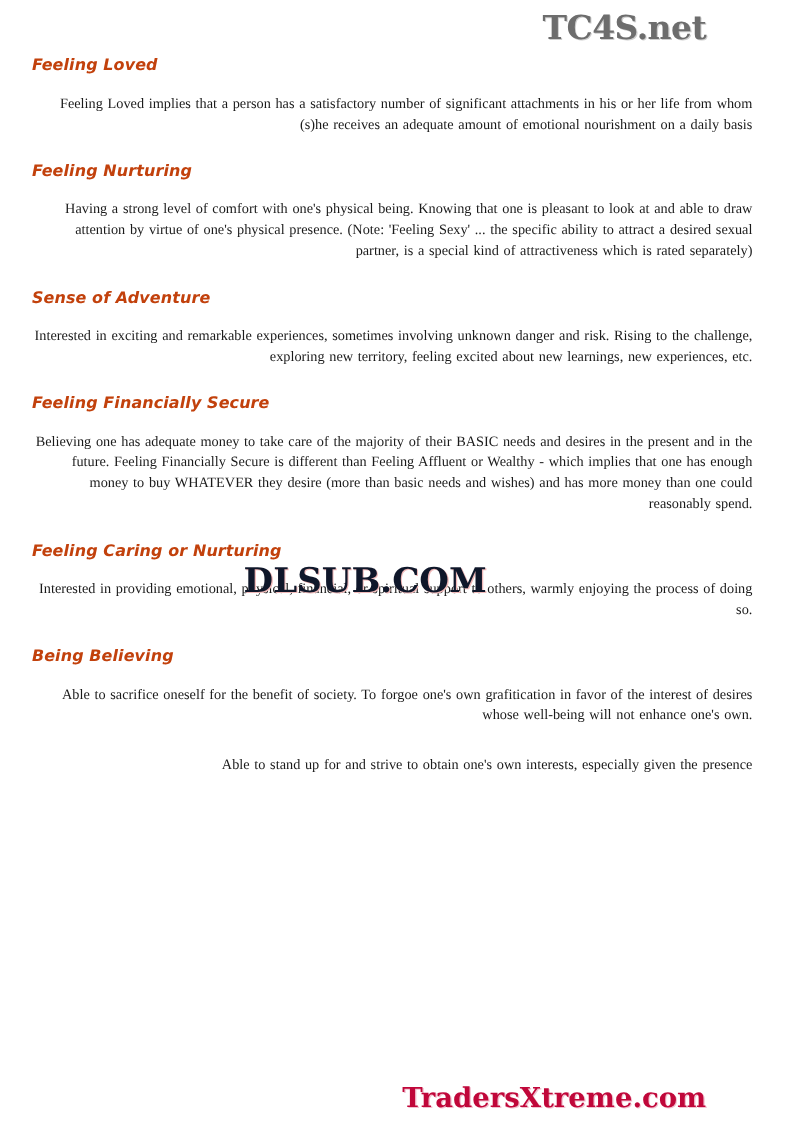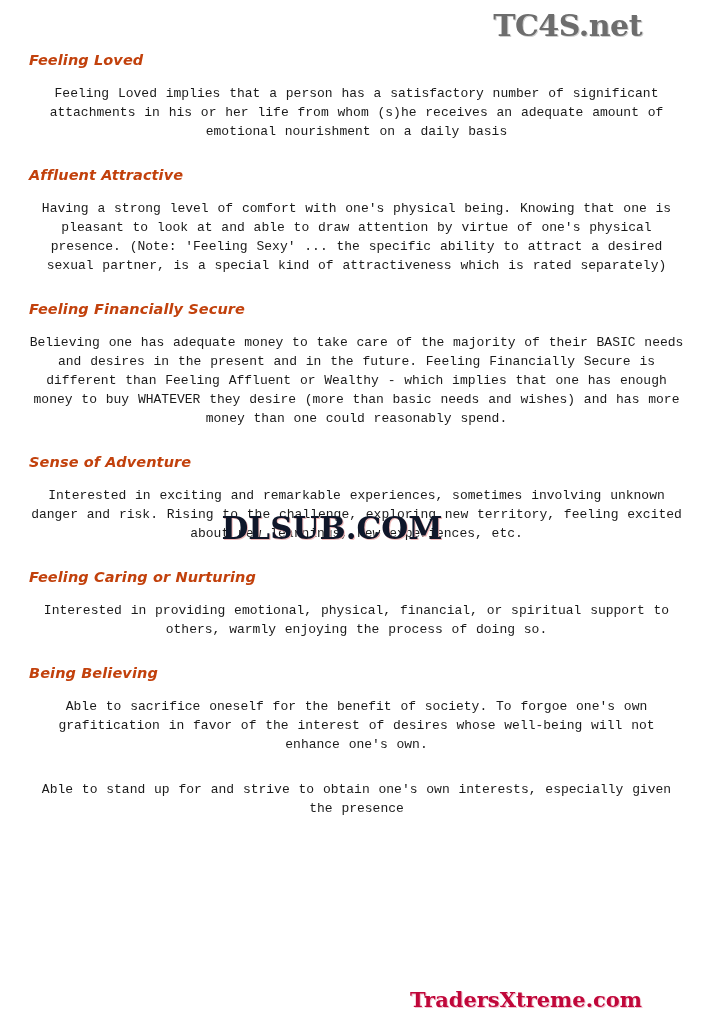--- a/index.html
+++ b/index.html
@@ -44,26 +44,26 @@
   h2.entry-title {
     font-family: "DejaVu Sans", sans-serif;
     font-size: 14.5px;
     font-weight: bold;
     font-style: italic;
     color: #c2410c;
     margin: 0 0 14px 0;
     letter-spacing: 0.1px;
   }
   p.entry-body {
-    font-family: Liberation Mono, monospace;
+    font-family: Liberation Serif, serif;
     font-size: 13px;
     line-height: 19px;
     color: #1a1a1a;
     margin: 16px 0 26px 0;
-    text-align: center;
+    text-align: right;
     word-spacing: 1px;
   }
   .entry:last-child p.entry-body {
     margin-bottom: 0;
   }
   .watermark-mid {
     position: absolute;
     left: 50%;
     top: 510px;
     transform: translateX(-50%);
@@ -74,53 +74,53 @@
     text-shadow: 1px 1px 0 #f0b9b9;
     letter-spacing: 0px;
     white-space: nowrap;
   }
   .watermark-bottom {
     position: absolute;
     right: 22px;
     bottom: 12px;
     font-family: "DejaVu Serif", serif;
     font-weight: bold;
-    font-size: 21px;
+    font-size: 25px;
     color: #c0073a;
     text-shadow: 1px 1px 0 #f2c0cf;
     white-space: nowrap;
   }
 </style>
 </head>
 <body>
 
 <div class="page">
 
   <div class="watermark-top">TC4S.net</div>
 
   <div class="content">
 
     <div class="entry">
       <h2 class="entry-title">Feeling Loved</h2>
       <p class="entry-body">Feeling Loved implies that a person has a satisfactory number of significant attachments in his or her life from whom (s)he receives an adequate amount of emotional nourishment on a daily basis</p>
     </div>
 
     <div class="entry">
-      <h2 class="entry-title">Affluent Attractive</h2>
+      <h2 class="entry-title">Feeling Nurturing</h2>
       <p class="entry-body">Having a strong level of comfort with one's physical being. Knowing that one is pleasant to look at and able to draw attention by virtue of one's physical presence. (Note: 'Feeling Sexy' ... the specific ability to attract a desired sexual partner, is a special kind of attractiveness which is rated separately)</p>
+    </div>
+
+    <div class="entry">
+      <h2 class="entry-title">Sense of Adventure</h2>
+      <p class="entry-body">Interested in exciting and remarkable experiences, sometimes involving unknown danger and risk. Rising to the challenge, exploring new territory, feeling excited about new learnings, new experiences, etc.</p>
     </div>
 
     <div class="entry">
       <h2 class="entry-title">Feeling Financially Secure</h2>
       <p class="entry-body">Believing one has adequate money to take care of the majority of their BASIC needs and desires in the present and in the future. Feeling Financially Secure is different than Feeling Affluent or Wealthy - which implies that one has enough money to buy WHATEVER they desire (more than basic needs and wishes) and has more money than one could reasonably spend.</p>
-    </div>
-
-    <div class="entry">
-      <h2 class="entry-title">Sense of Adventure</h2>
-      <p class="entry-body">Interested in exciting and remarkable experiences, sometimes involving unknown danger and risk. Rising to the challenge, exploring new territory, feeling excited about new learnings, new experiences, etc.</p>
     </div>
 
 
     <div class="entry">
       <h2 class="entry-title">Feeling Caring or Nurturing</h2>
       <p class="entry-body">Interested in providing emotional, physical, financial, or spiritual support to others, warmly enjoying the process of doing so.</p>
     </div>
 
     <div class="entry">
       <h2 class="entry-title">Being Believing</h2>

